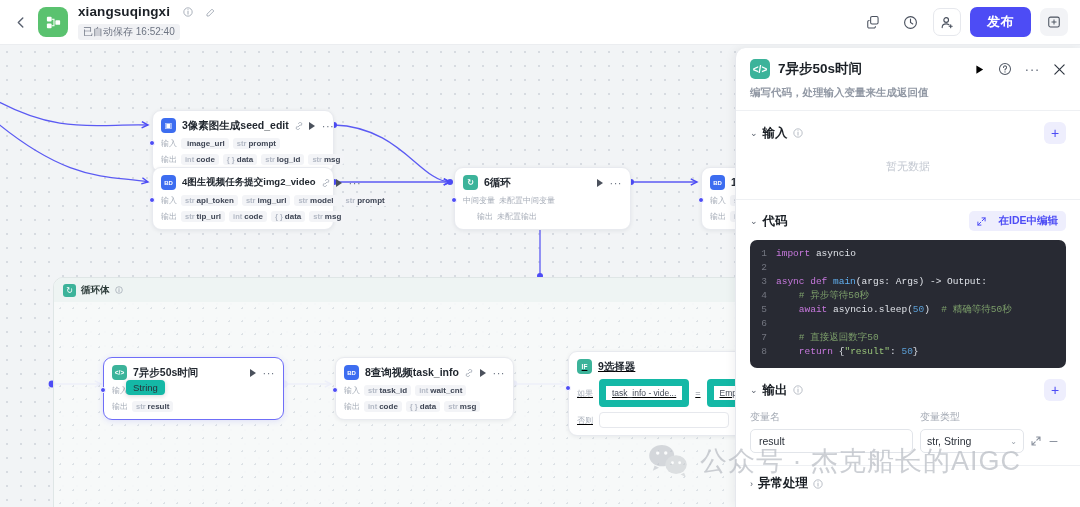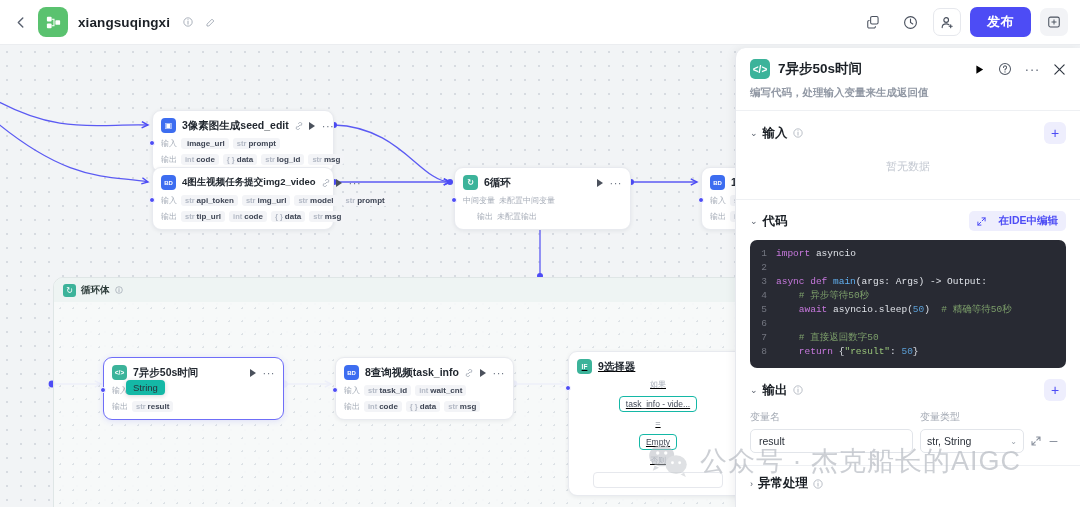--- a/index.html
+++ b/index.html
@@ -110,23 +110,23 @@
   .loop-group-body {
     position: absolute; left: 0; right: 0; top: 24px; bottom: 0;
     background-image: radial-gradient(#dde2e6 1px, transparent 1px);
     background-size: 13px 13px;
   }
   .tooltip {
     position: absolute; background: #14b8a6; border-radius: 4px;
     box-shadow: 0 1px 5px rgba(20,25,40,.18); padding: 2px 7px;
     font-size: 9.5px; color: #2a303a; z-index: 12;
   }
-  .cond-row { display: flex; align-items: center; gap: 6px; margin-top: 5px; flex-direction: column; }
+  .cond-row { display: flex; align-items: center; gap: 6px; margin-top: 5px; }
   .cond-box {
-    border: 1px solid #14b8a6; border-radius: 4px; background: #fff;
+    border: 7px solid #14b8a6; border-radius: 4px; background: #fff;
     padding: 2px 6px; font-size: 8.5px; color: #444b58; white-space: nowrap;
   }
   .cond-empty {
     border: 1px solid #e6e8ed; border-radius: 4px; background: #fff;
     height: 16px; width: 130px;
   }
   .eqsign { font-size: 9px; color: #7b828e; }
 
   
   .panel {
@@ -228,20 +228,23 @@
               <circle cx="6" cy="6" r="5" stroke="#9aa2ae" stroke-width="1"></circle>
               <path d="M6 3.2v.2M6 5.2v3.4" stroke="#9aa2ae" stroke-width="1.1" stroke-linecap="round"></path>
             </svg>
         </span>
         <span class="tiny-ico">
           <svg width="10" height="10" viewBox="0 0 12 12" fill="none">
               <path d="M1.2 8.6l6-6 2.2 2.2-6 6H1.2V8.6z" stroke="#9aa2ae" stroke-width="1"></path>
             </svg>
         </span>
       </div>
+      <div class="save-row">
+        <span class="save-badge">已自动保存 16:52:40</span>
+      </div>
     </div>
 
     <div class="top-right">
       <div class="icon-btn">
         <svg width="14" height="14" viewBox="0 0 16 16" fill="none">
           <rect x="5.3" y="1.8" width="8.5" height="8.5" rx="1.6" stroke="#4a515e" stroke-width="1.2"></rect>
           <path d="M10.7 13.3a1.6 1.6 0 01-1.6 1.6H3.6A1.6 1.6 0 012 13.3V7.8a1.6 1.6 0 011.6-1.6" stroke="#4a515e" stroke-width="1.2" stroke-linecap="round"></path>
         </svg>
       </div>
       <div class="icon-btn">

